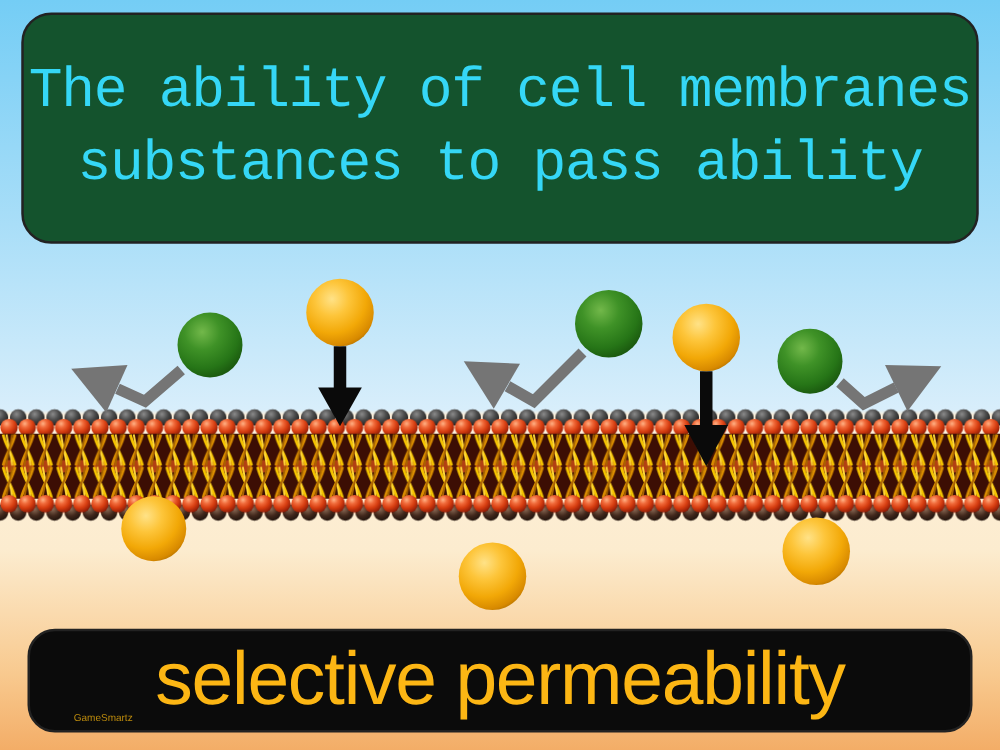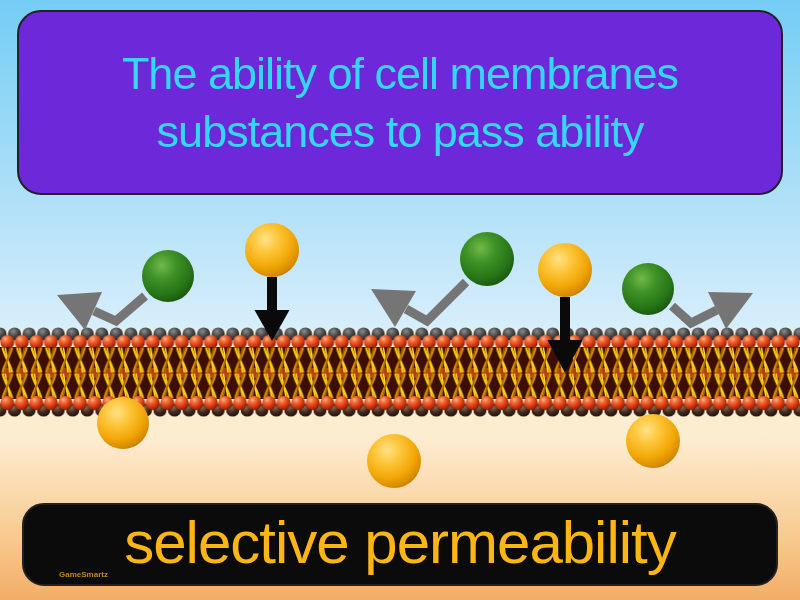--- a/index.html
+++ b/index.html
@@ -9,41 +9,41 @@
   }
   .bg{
     position:absolute;left:0;top:0;width:800px;height:600px;
     background:linear-gradient(to bottom,
       #74cdf5 0px,#a9def8 180px,#d8eefb 328px,
       #fdf0db 332px,#fceccf 440px,#f8c98e 540px,#f3ad67 600px);
   }
   .scene{position:absolute;left:0;top:0;width:800px;height:600px;}
   .definition-box{
     position:absolute;left:17px;top:10px;width:766px;height:185px;
-    background:#6d28d9;border-radius:24px;box-sizing:border-box;
+    background:#14532d;border-radius:24px;box-sizing:border-box;
     border:2px solid #222;
-    display:flex;flex-direction:column;justify-content:center;align-items:center;
+    display:flex;flex-direction:column;justify-content:center;align-items:center;font-family:Liberation Mono, monospace;
   }
   .definition-box .line{
     color:#35d7f6;font-size:45px;line-height:58px;letter-spacing:-1px;
     white-space:nowrap;
   }
   .term-box{
     position:absolute;left:22px;top:503px;width:756px;height:83px;
     background:#0b0b0b;border-radius:22px;box-sizing:border-box;
     border:2px solid #222;
     display:flex;justify-content:center;align-items:center;
   }
   .term-box .term{
     color:#fcb614;font-size:60px;letter-spacing:-1px;white-space:nowrap;
     transform:translateY(-2px);
   }
   .watermark{
     position:absolute;left:35px;bottom:5px;
-    color:#bb8a0d;font-size:8px;font-weight:bold;letter-spacing:0px;
+    color:#bb8a0d;font-size:8px;font-weight:normal;letter-spacing:0px;
   }
 </style>
 </head>
 <body>
 
 <div class="bg"></div>
 
 <svg class="scene" viewBox="0 0 800 600">
   <defs>
     <radialGradient id="grad-green" cx="0.38" cy="0.3" r="0.78">

